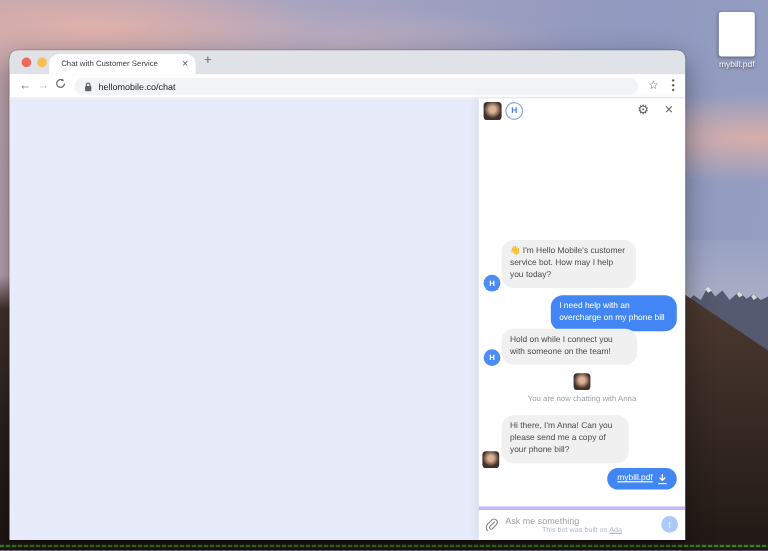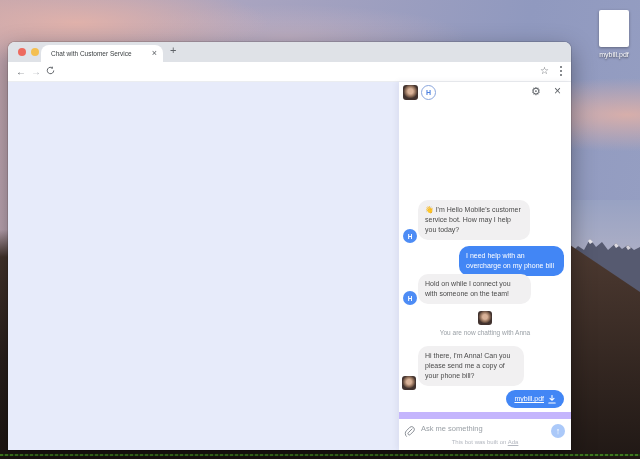--- a/index.html
+++ b/index.html
@@ -70,21 +70,21 @@
   .user-b { background:#4286f5; color:#fff; }
   .h-badge { position:absolute; width:14px; height:14px; border-radius:50%; background:#4d8cf5;
     color:#fff; font-size:6.5px; font-weight:bold; display:flex; align-items:center; justify-content:center; }
   .mini-photo { position:absolute; width:14px; height:14px; border-radius:3px; }
   .status { position:absolute; left:0; top:247px; width:100%; text-align:center;
     font-size:6.5px; color:#9aa0a6; }
 
   .file-b { display:flex; align-items:center; gap:4px; padding:4px 8px; border-radius:9px; cursor:pointer; }
   .file-b .fname { text-decoration:underline; }
 
-  .input-row { position:absolute; left:0; top:330px; width:100%; height:24px; border-top:7px solid #c4b5fd; }
+  .input-row { position:absolute; left:0; top:340px; width:100%; height:24px; border-top:3px solid #c4b5fd; }
   .clip { position:absolute; left:5px; top:7px; }
   .ask-input { position:absolute; left:22px; top:5px; width:118px; border:none; outline:none;
     font-size:7.5px; color:#3c4043; background:transparent; font-family:"Liberation Sans",sans-serif; }
   .ask-input::placeholder { color:#9aa0a6; }
   .send { position:absolute; right:6px; top:5px; width:14px; height:14px; border-radius:50%;
     background:#abc9f9; color:#fff; font-size:9px; line-height:14px; text-align:center; cursor:pointer; }
   .chat-foot { position:absolute; left:0; top:357px; width:100%; text-align:center;
     font-size:6px; color:#b3b7bf; }
   .chat-foot .ada { text-decoration:underline; cursor:pointer; }
 </style>
@@ -140,20 +140,27 @@
 
     <div class="urlbar">
       <span class="nav-ic" style="left:8px">←</span>
       <span class="nav-ic" style="left:23px;color:#b4b7bc">→</span>
       <span class="nav-ic" style="left:38px">
         <svg width="9" height="9" viewBox="0 0 10 10">
             <path d="M8.6 5a3.6 3.6 0 1 1-1.1-2.6" fill="none" stroke="#5f6368" stroke-width="1.1"></path>
             <path d="M7.5 0.4v2.3H5.2z" fill="#5f6368"></path>
           </svg>
       </span>
+      <div class="omnibox">
+        <svg width="7" height="9" viewBox="0 0 8 10">
+            <rect x="1" y="4" width="6" height="5" rx="1" fill="#5f6368"></rect>
+            <path d="M2.3 4V3a1.7 1.7 0 0 1 3.4 0v1" fill="none" stroke="#5f6368" stroke-width="1.1"></path>
+          </svg>
+        <span class="url">hellomobile.co/chat</span>
+      </div>
       <span class="star">☆</span>
       <span class="kebab">
           <i></i>
           <i></i>
           <i></i>
         </span>
     </div>
 
     <div class="page">
 

